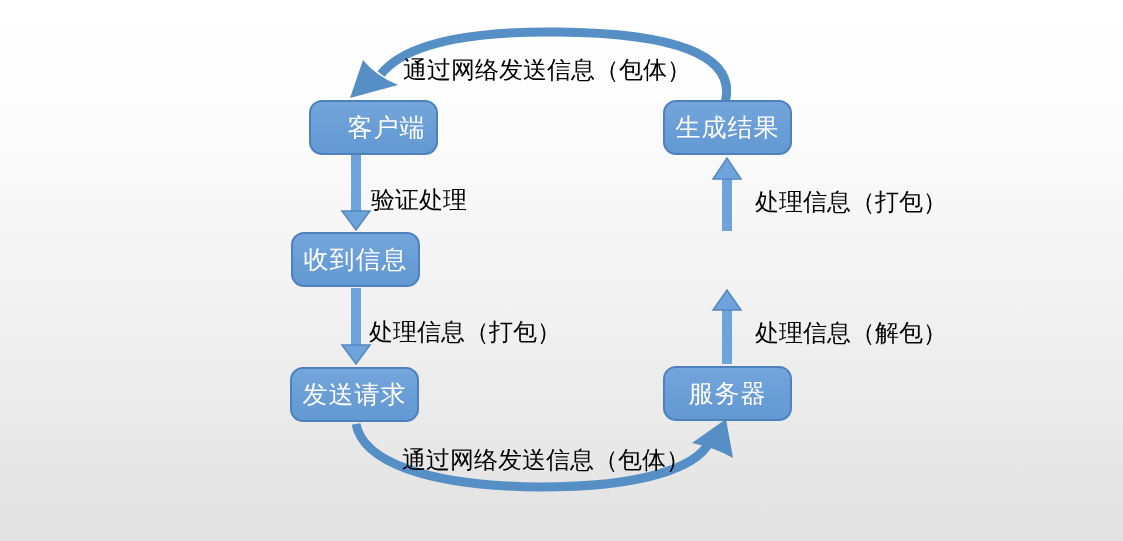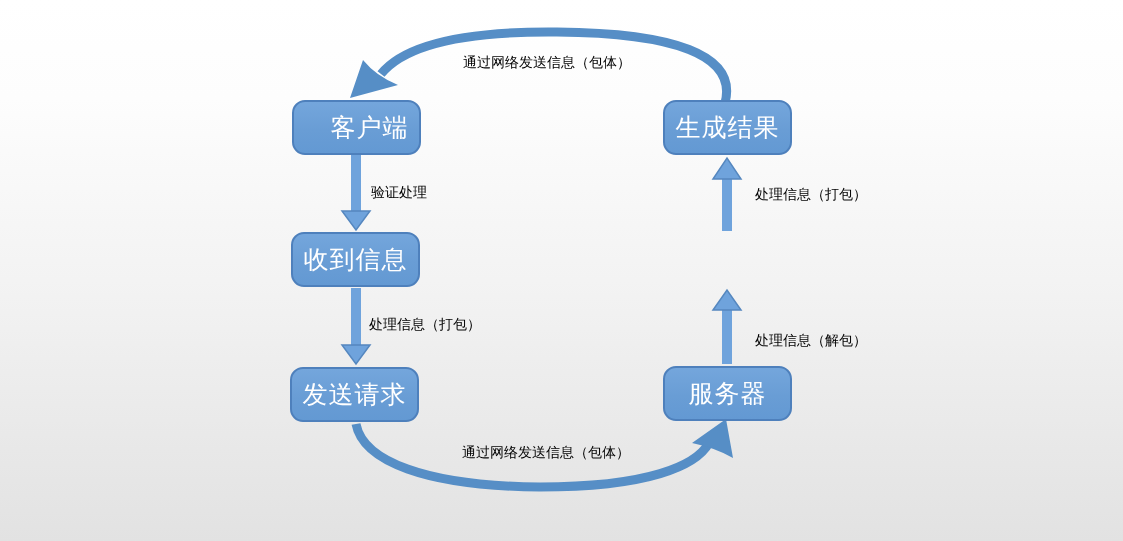--- a/index.html
+++ b/index.html
@@ -31,21 +31,21 @@
     display: flex;
     align-items: center;
     justify-content: center;
     letter-spacing: 1px;
     z-index: 2;
   }
 
   .edge-label {
     position: absolute;
     color: #000000;
-    font-size: 14px;
+    font-size: 24px;
     white-space: nowrap;
     z-index: 3;
     text-align: center;
   }
 
   .edge-label.centered { transform: translateX(-50%); }
 
   .curve-stroke { fill: none; stroke: #568ec6; stroke-width: 9; }
   .curve-head  { fill: #568ec6; stroke: none; }
   .varrow-stem { stroke: #6fa3dc; stroke-width: 10; }
@@ -82,36 +82,36 @@
       <line class="varrow-stem" x1="727" y1="364" x2="727" y2="308"></line>
       <path class="varrow-head" d="M 713 310 L 741 310 L 727 290 Z"></path>
     </g>
 
     <g>
       <line class="varrow-stem" x1="727" y1="231" x2="727" y2="177"></line>
       <path class="varrow-head" d="M 713 179 L 741 179 L 727 158 Z"></path>
     </g>
   </svg>
 
-  <div class="node" style="left:292px; top:100px;padding-left:26px;">客户端</div>
+  <div class="node" style="left:309px; top:100px;padding-left:26px;">客户端</div>
 
   <div class="node" style="left:291px; top:232px;">收到信息</div>
 
   <div class="node" style="left:290px; top:367px;">发送请求</div>
 
   <div class="node" style="left:663px; top:100px;">生成结果</div>
 
 
   <div class="node" style="left:663px; top:366px;">服务器</div>
 
   <div class="edge-label centered" style="left:547px; top:54px;">通过网络发送信息（包体）</div>
 
   <div class="edge-label" style="left:371px; top:184px;">验证处理</div>
 
   <div class="edge-label" style="left:369px; top:316px;">处理信息（打包）</div>
 
   <div class="edge-label centered" style="left:546px; top:444px;">通过网络发送信息（包体）</div>
 
   <div class="edge-label" style="left:755px; top:186px;">处理信息（打包）</div>
 
-  <div class="edge-label" style="left:755px; top:317px;margin-top:15px;">处理信息（解包）</div>
+  <div class="edge-label" style="left:755px; top:317px;">处理信息（解包）</div>
 
 </div>
 
 </body></html>

